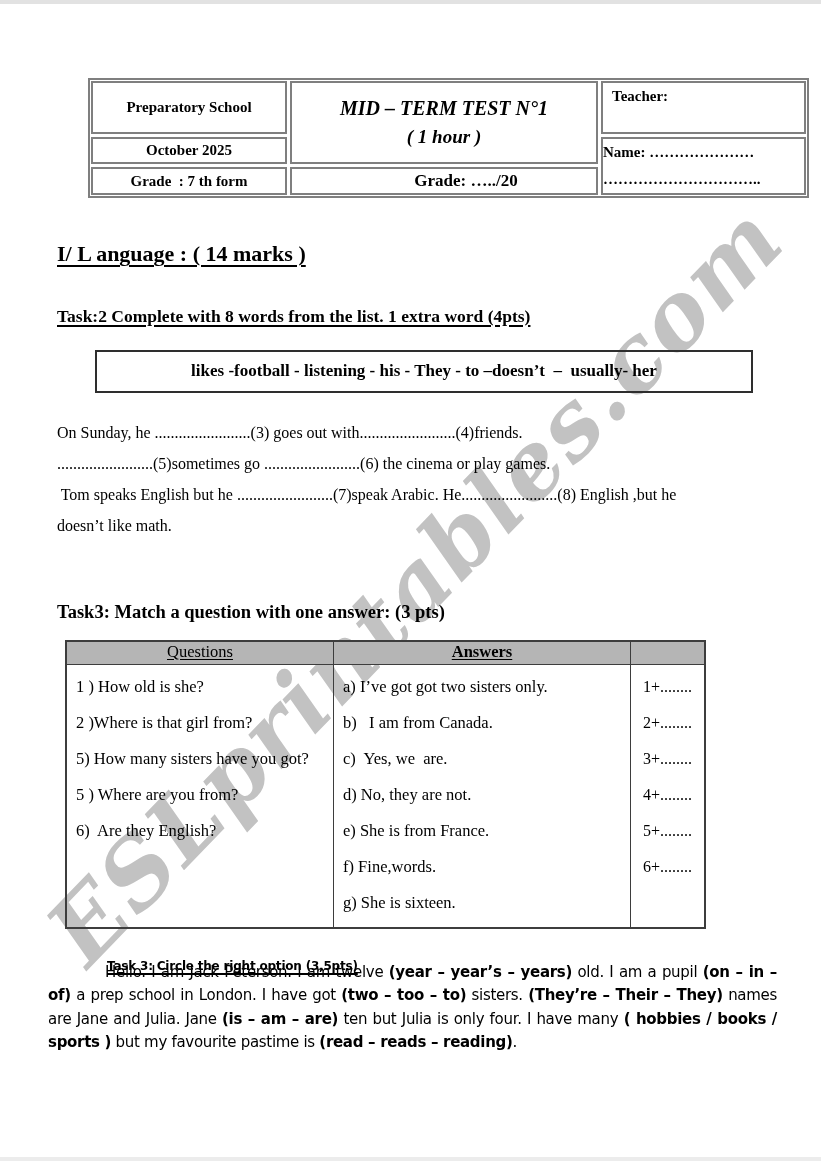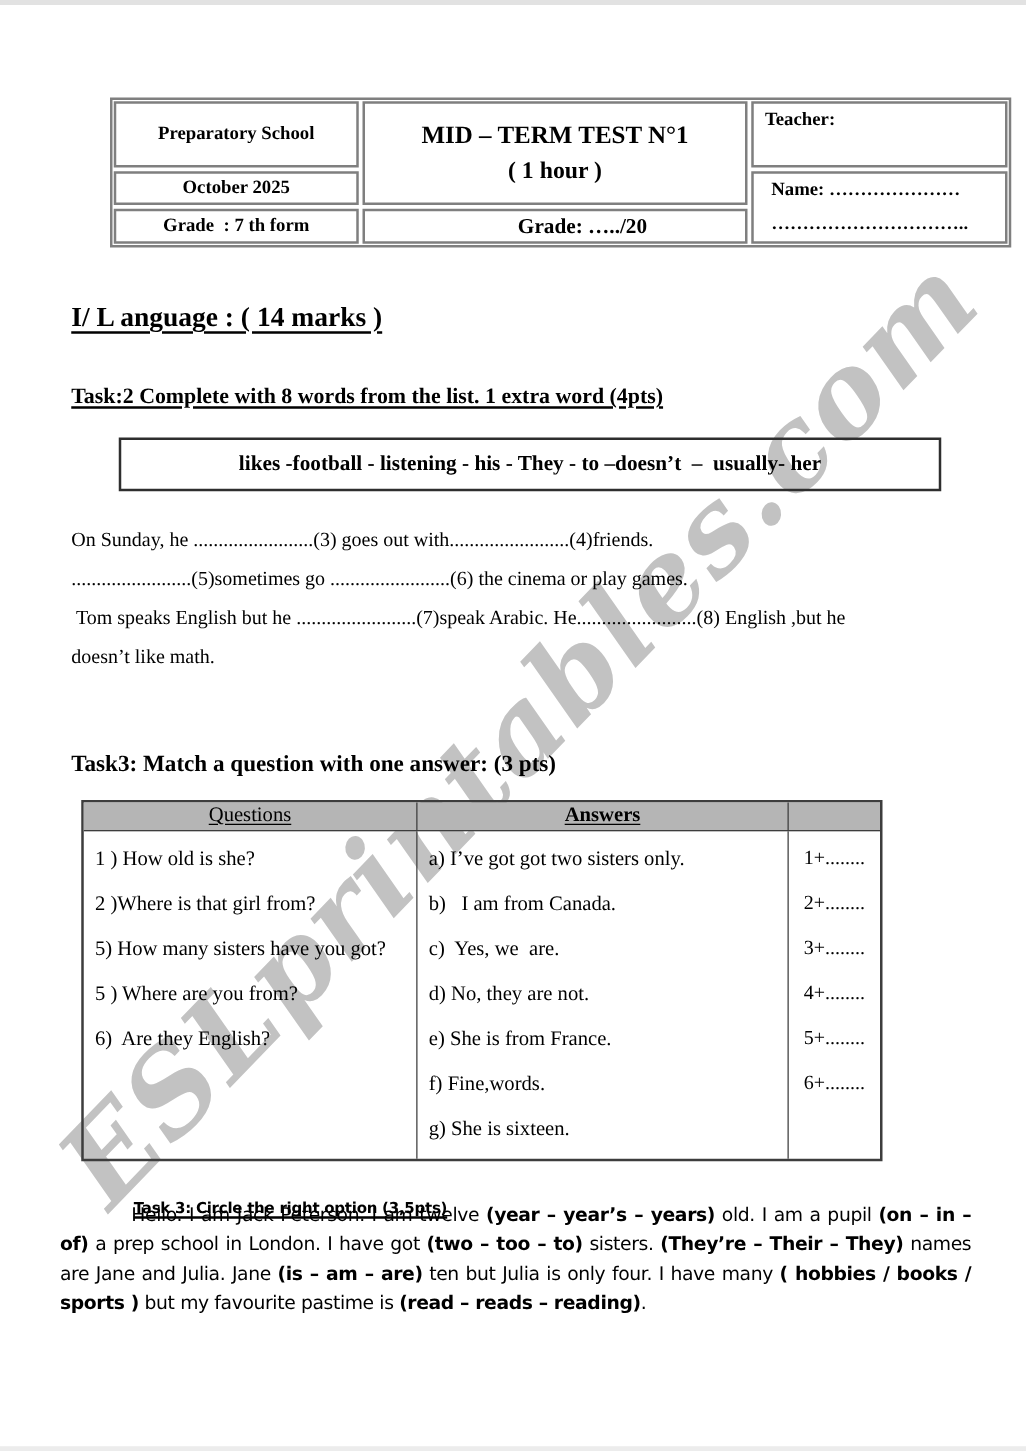--- a/index.html
+++ b/index.html
@@ -22,25 +22,25 @@
   .header-table {
     position:absolute; left:52px; top:78px; width:721px; z-index:1;
     display:grid; grid-template-columns:196px 308px 1fr; grid-template-rows:53px 27px 28px;
     gap:3px; border:2px solid #7f7f7f; padding:1px;margin-left:36px;
   }
   .ht-cell {
     border:2px solid #7f7f7f; background:transparent;
     display:flex; align-items:center; justify-content:center;
     font-weight:bold; font-size:15px; white-space:pre;
   }
-  .ht-title { grid-column:2; grid-row:1/3; flex-direction:column; font-size:20px; line-height:1.45; }
+  .ht-title { grid-column:2; grid-row:1/3; flex-direction:column; font-style:italic; font-size:20px; line-height:1.45; }
   .ht-title .t2 { font-size:19px; }
   .ht-score { grid-column:2; grid-row:3; font-size:17px; }
   .ht-teacher { grid-column:3; grid-row:1; align-items:flex-start; justify-content:flex-start; padding:5px 9px; }
-  .ht-name { grid-column:3; grid-row:2/4; flex-direction:column; align-items:flex-start; justify-content:space-around; padding-left:14px; }
+  .ht-name { grid-column:3; grid-row:2/4; flex-direction:column; align-items:flex-start; justify-content:space-around; }
 
   
   .sec-heading {
     position:absolute; left:57px; top:241px; z-index:1;
     font-size:22px; font-weight:bold; text-decoration:underline;
     text-decoration-thickness:2px; text-underline-offset:4px;
   }
   .task2-heading {
     position:absolute; left:57px; top:306px; z-index:1;
     font-size:17.5px; font-weight:bold; text-decoration:underline;

